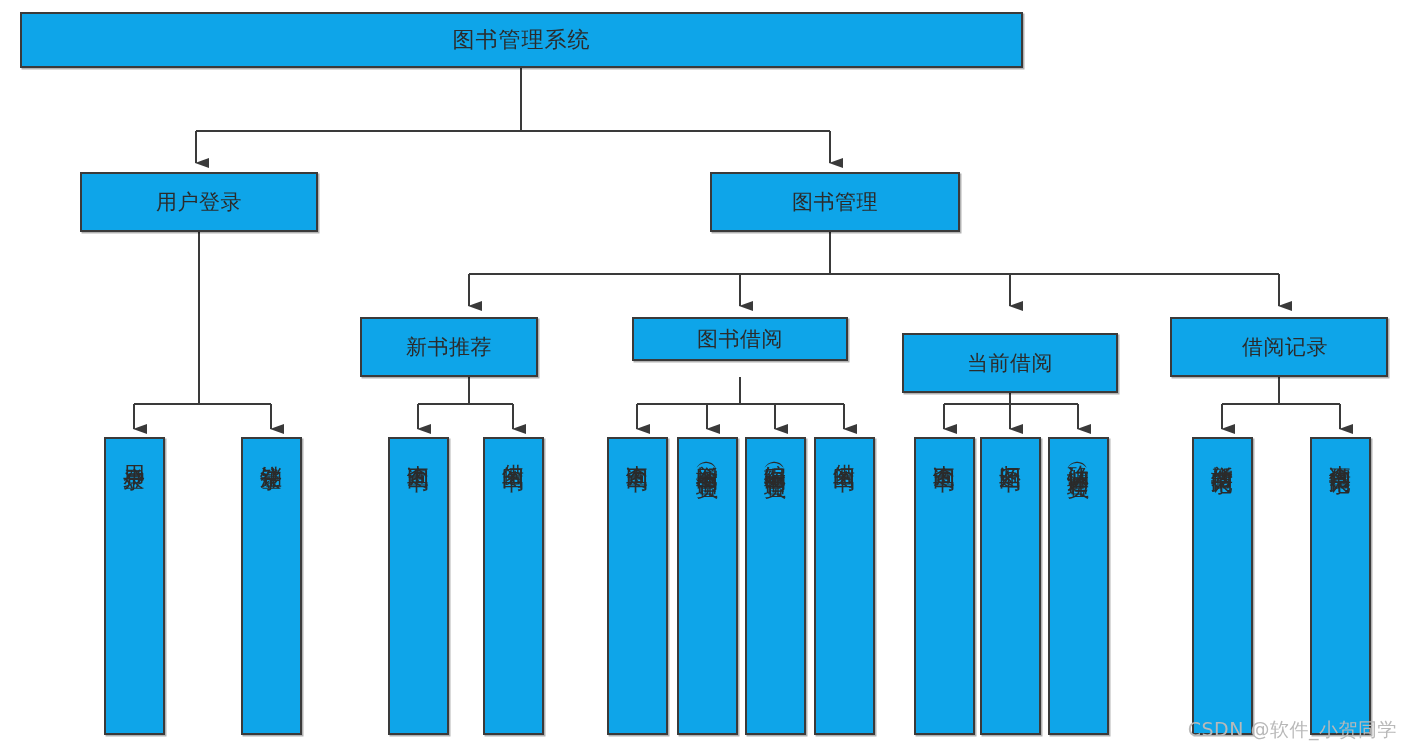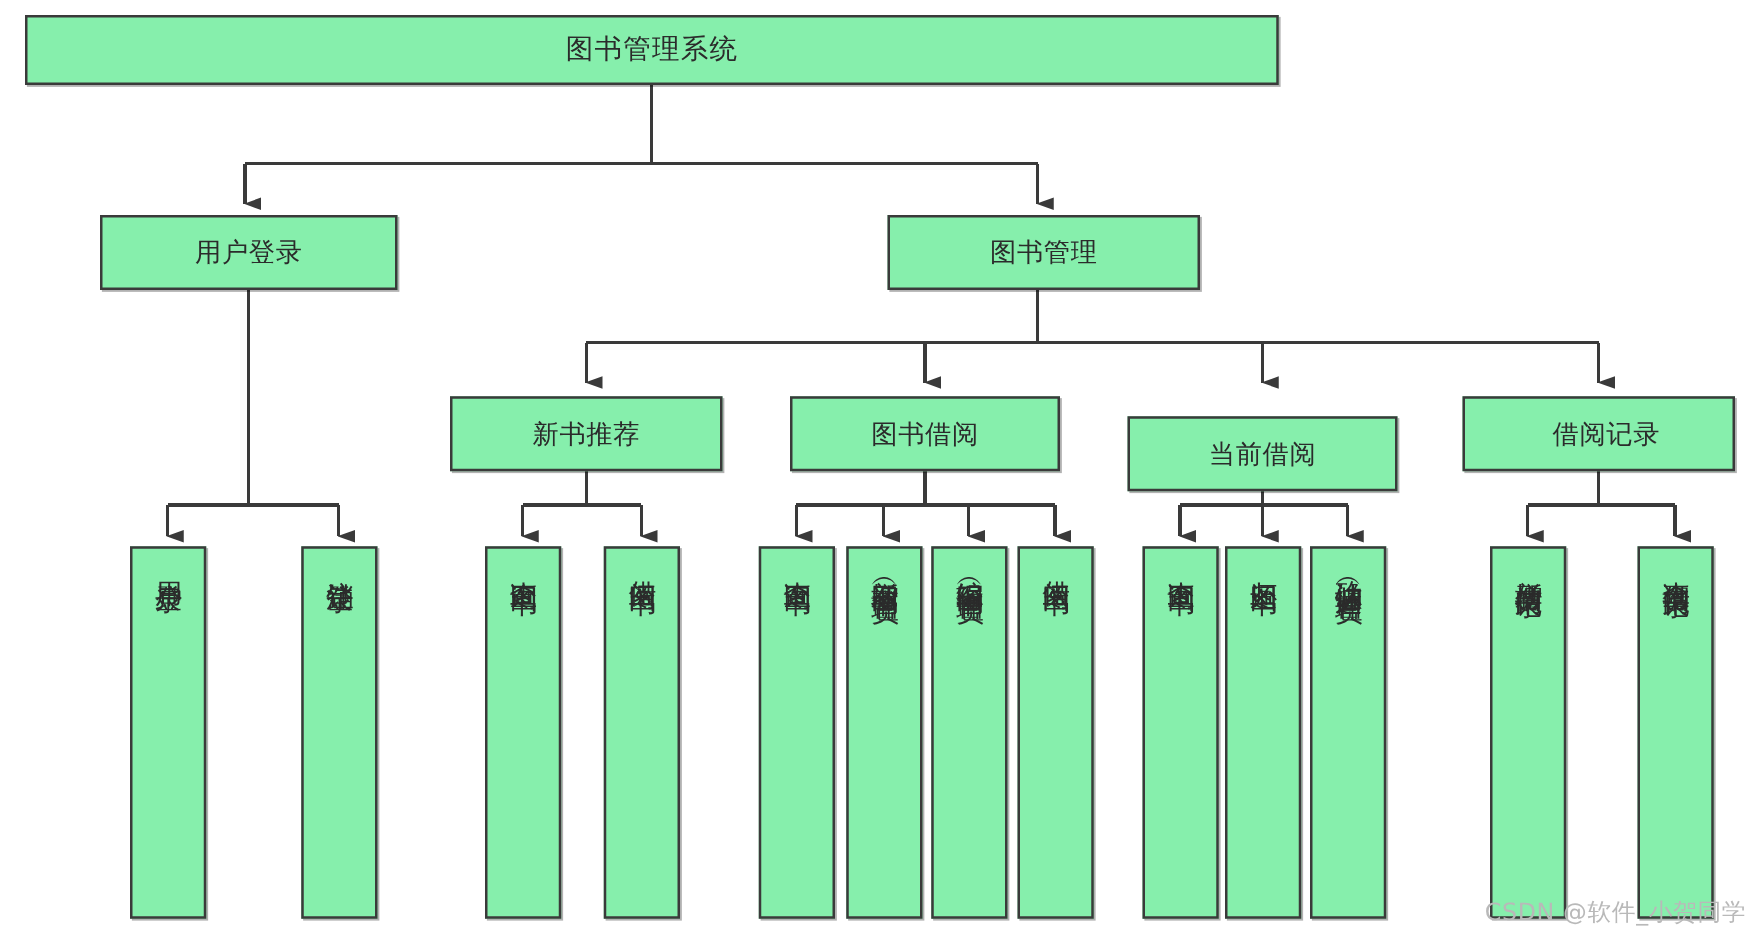--- a/index.html
+++ b/index.html
@@ -22,21 +22,21 @@
     position: absolute;
     left: 0;
     top: 0;
     width: 1405px;
     height: 747px;
     pointer-events: none;
   }
   .node {
     position: absolute;
     box-sizing: border-box;
-    background: #86efac;
+    background: #0ea5e9;
     border: 2px solid #3a3a3a;
     box-shadow: 1.5px 1.5px 0 rgba(0,0,0,0.30);
     display: flex;
     align-items: center;
     justify-content: center;
     color: #2b2b2b;
   }
   .node > .node-label {
     display: block;
     text-align: center;
@@ -139,24 +139,24 @@
     <span class="node-label">图书管理系统</span>
   </div>
 
   <div class="node horiz" style="left:80px; top:172px; width:238px; height:60px;">
     <span class="node-label">用户登录</span>
   </div>
   <div class="node horiz" style="left:710px; top:172px; width:250px; height:60px;">
     <span class="node-label">图书管理</span>
   </div>
 
-  <div class="node horiz" style="left:360px; top:317px; width:218px; height:60px;">
+  <div class="node horiz" style="left:360px; top:317px; width:178px; height:60px;">
     <span class="node-label">新书推荐</span>
   </div>
-  <div class="node horiz" style="left:632px; top:317px; width:216px; height:60px;">
+  <div class="node horiz" style="left:632px; top:317px; width:216px; height:44px;">
     <span class="node-label">图书借阅</span>
   </div>
   <div class="node horiz" style="left:902px; top:333px; width:216px; height:60px;">
     <span class="node-label">当前借阅</span>
   </div>
   <div class="node horiz" style="left:1170px; top:317px; width:218px; height:60px;padding-left:12px;">
     <span class="node-label">借阅记录</span>
   </div>
 
   <div class="node vert" style="left:104px; top:437px; width:61px; height:298px;">

